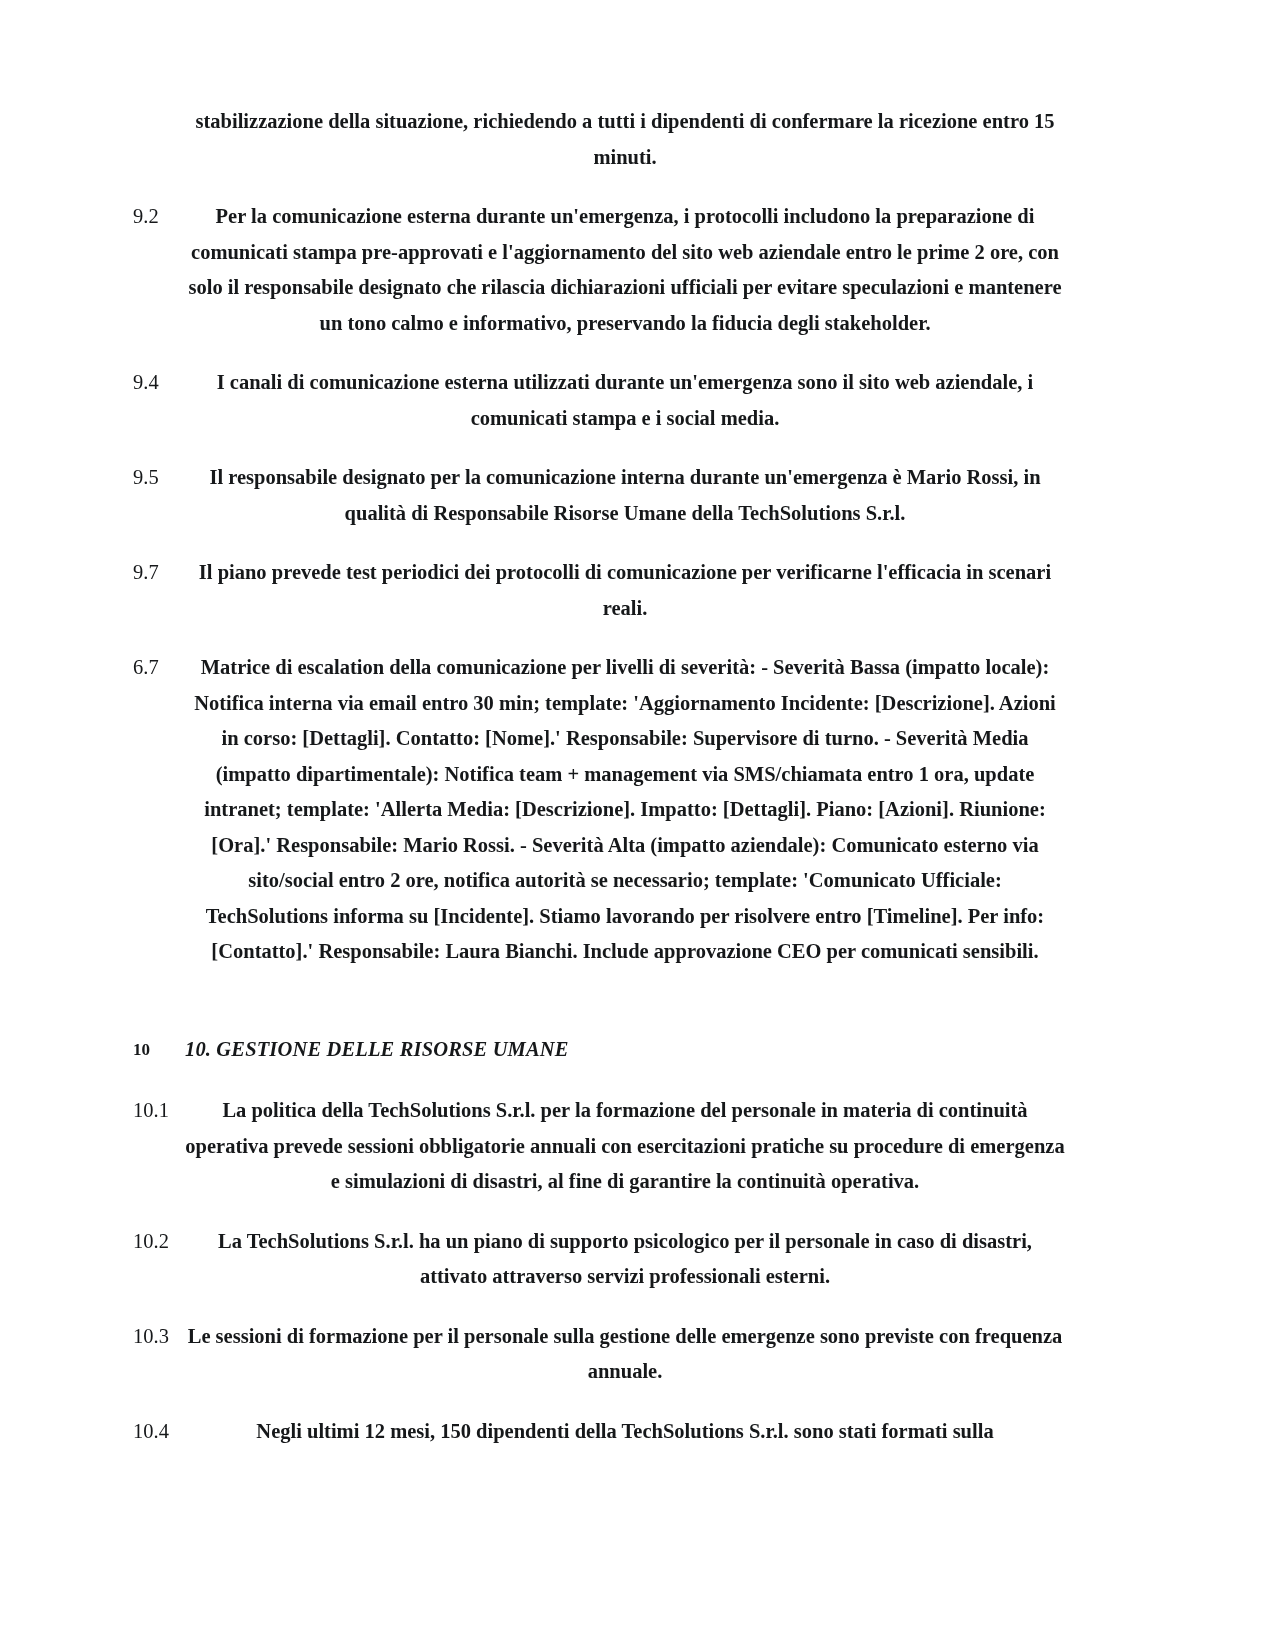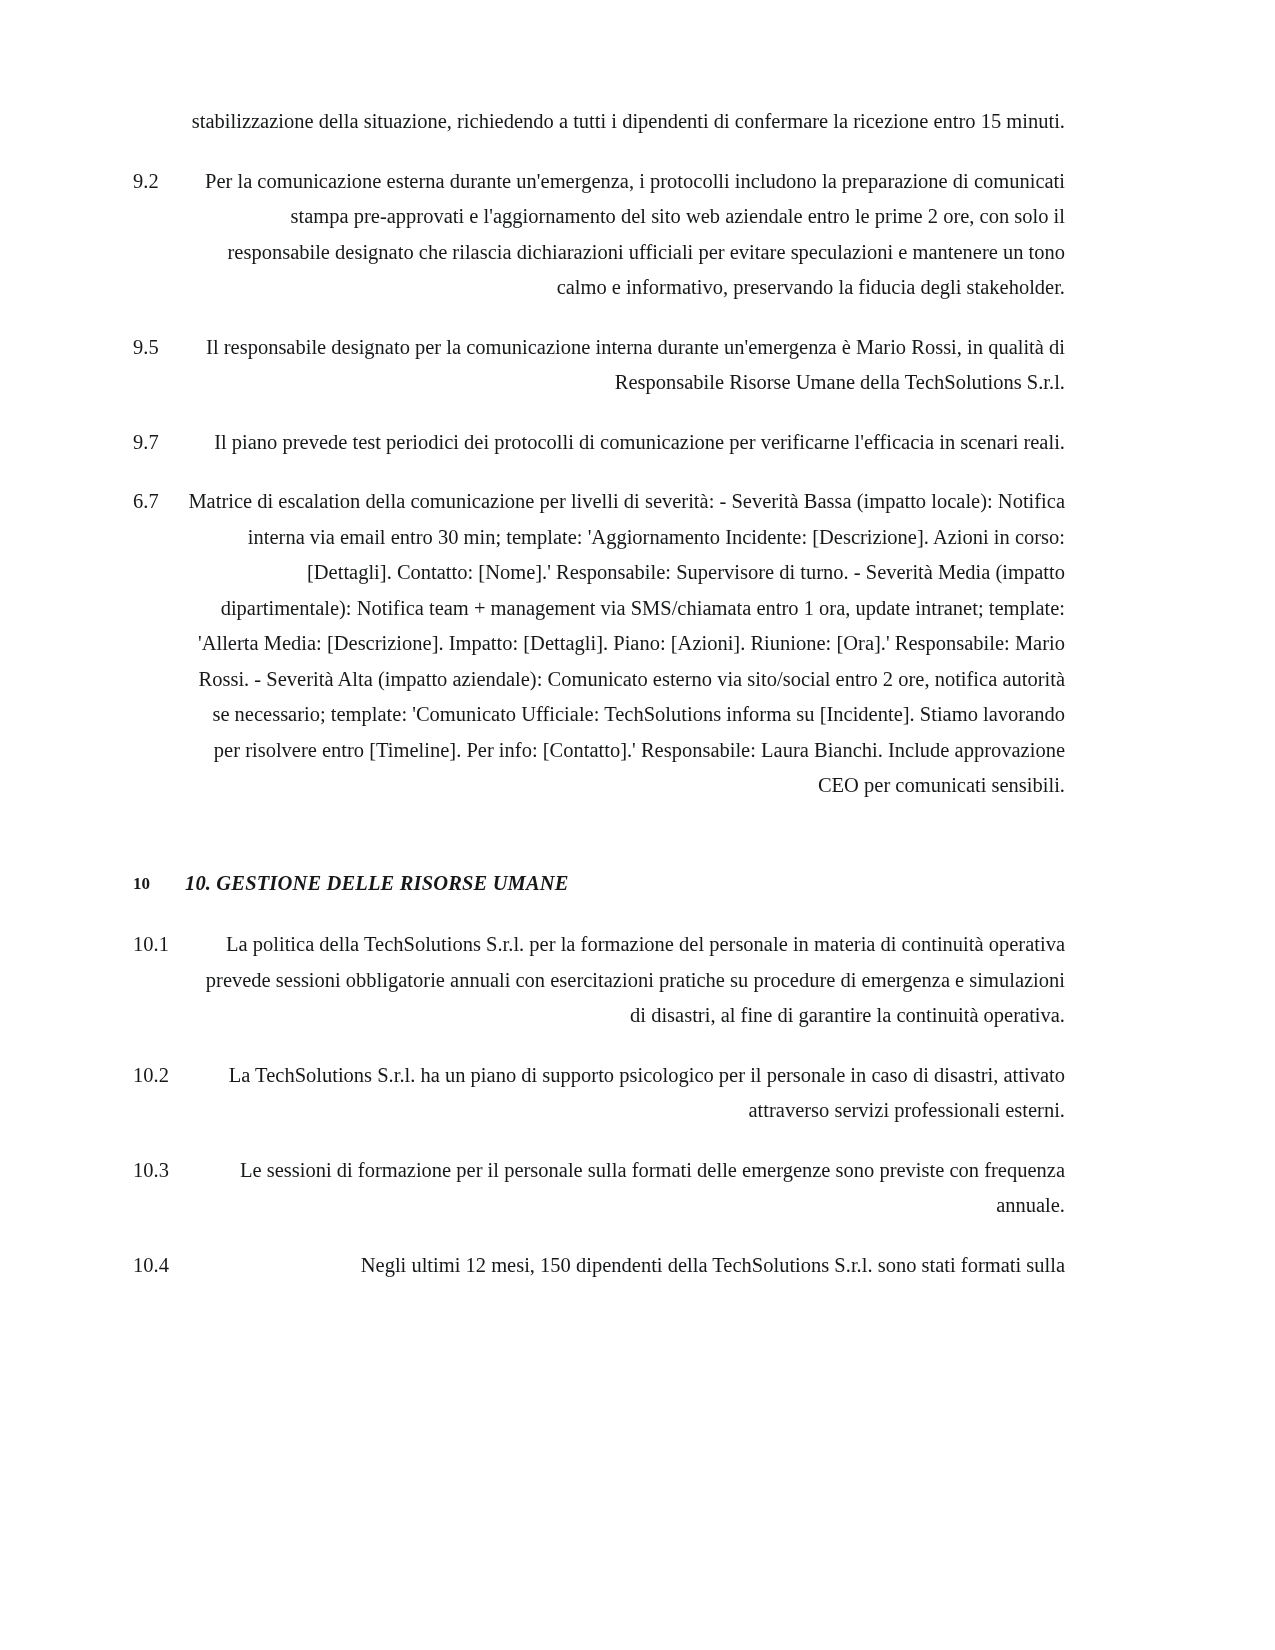--- a/index.html
+++ b/index.html
@@ -37,23 +37,24 @@
     font-size: 20.5px;
     line-height: 35.5px;
     color: #16181a;
     white-space: nowrap;
   }
 
   .clause-body {
     flex: 1 1 auto;
     font-size: 20.5px;
     line-height: 35.5px;
-    text-align: right;
+    text-align: center;
     color: #16181a;
     max-width: 880px;
+    font-weight: bold;
   }
 
   
   .clause-cont .clause-num { visibility: hidden; }
 
   .section-heading {
     display: flex;
     align-items: flex-start;
     margin: 0 0 26px 0;
   }
@@ -82,20 +83,24 @@
     <div class="clause-num"></div>
     <div class="clause-body">stabilizzazione della situazione, richiedendo a tutti i dipendenti di confermare la ricezione entro 15 minuti.</div>
   </div>
 
   <div class="clause">
     <div class="clause-num">9.2</div>
     <div class="clause-body">Per la comunicazione esterna durante un'emergenza, i protocolli includono la preparazione di comunicati stampa pre-approvati e l'aggiornamento del sito web aziendale entro le prime 2 ore, con solo il responsabile designato che rilascia dichiarazioni ufficiali per evitare speculazioni e mantenere un tono calmo e informativo, preservando la fiducia degli stakeholder.</div>
   </div>
 
 
+  <div class="clause">
+    <div class="clause-num">9.4</div>
+    <div class="clause-body">I canali di comunicazione esterna utilizzati durante un'emergenza sono il sito web aziendale, i comunicati stampa e i social media.</div>
+  </div>
 
   <div class="clause">
     <div class="clause-num">9.5</div>
     <div class="clause-body">Il responsabile designato per la comunicazione interna durante un'emergenza è Mario Rossi, in qualità di Responsabile Risorse Umane della TechSolutions S.r.l.</div>
   </div>
 
 
   <div class="clause">
     <div class="clause-num">9.7</div>
     <div class="clause-body">Il piano prevede test periodici dei protocolli di comunicazione per verificarne l'efficacia in scenari reali.</div>
@@ -118,21 +123,21 @@
     <div class="clause-body">La politica della TechSolutions S.r.l. per la formazione del personale in materia di continuità operativa prevede sessioni obbligatorie annuali con esercitazioni pratiche su procedure di emergenza e simulazioni di disastri, al fine di garantire la continuità operativa.</div>
   </div>
 
   <div class="clause">
     <div class="clause-num">10.2</div>
     <div class="clause-body">La TechSolutions S.r.l. ha un piano di supporto psicologico per il personale in caso di disastri, attivato attraverso servizi professionali esterni.</div>
   </div>
 
   <div class="clause">
     <div class="clause-num">10.3</div>
-    <div class="clause-body">Le sessioni di formazione per il personale sulla formati delle emergenze sono previste con frequenza annuale.</div>
+    <div class="clause-body">Le sessioni di formazione per il personale sulla gestione delle emergenze sono previste con frequenza annuale.</div>
   </div>
 
   <div class="clause">
     <div class="clause-num">10.4</div>
     <div class="clause-body">Negli ultimi 12 mesi, 150 dipendenti della TechSolutions S.r.l. sono stati formati sulla</div>
   </div>
 
 </div>
 
 </body></html>

